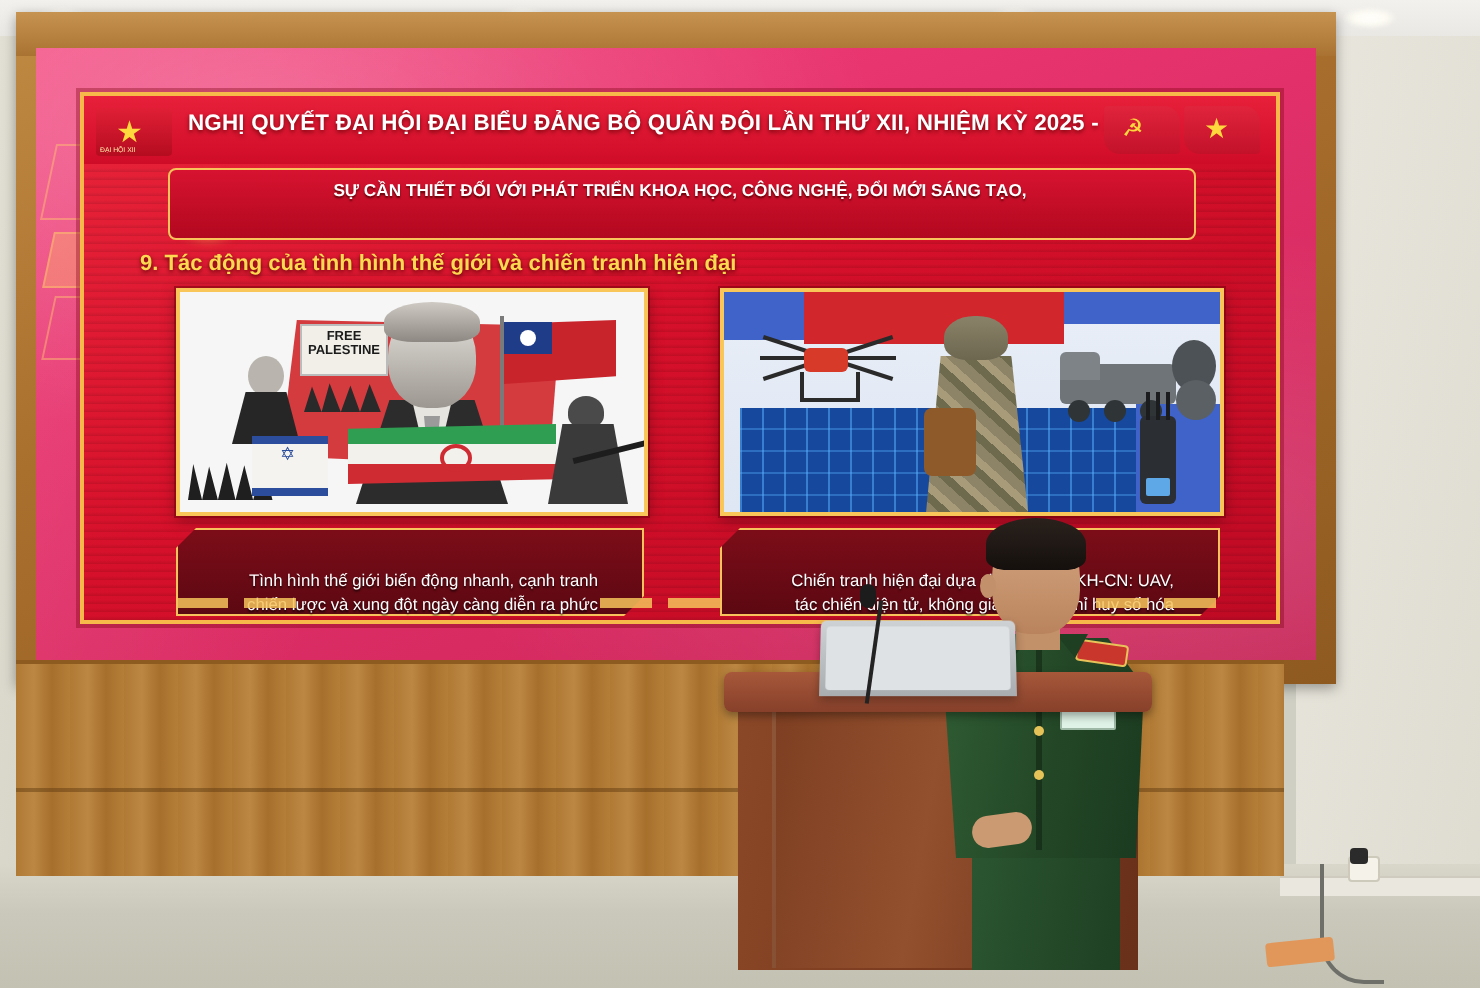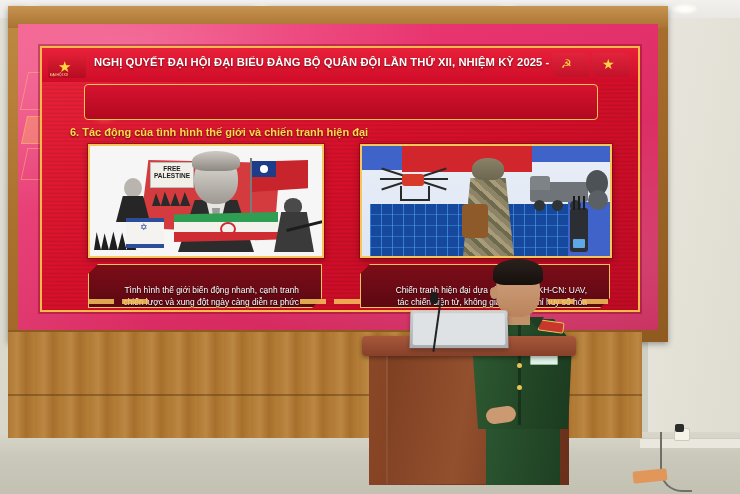--- a/index.html
+++ b/index.html
@@ -284,25 +284,25 @@
           <div class="star">★</div>
         </div>
       </div>
 
       <div class="numbadge">
         <span>I</span>
       </div>
 
       <div class="sub-wrap">
         <div class="sub-text">
-          <br>
-        </div>
-      </div>
-
-      <div class="body-head">6. Tác động của tình hình thế giới và chiến tranh hiện đại</div>
+          <span>SỰ CẦN THIẾT ĐỐI VỚI PHÁT TRIỂN KHOA HỌC, CÔNG NGHỆ, ĐỔI MỚI SÁNG TẠO,</span><br>
+        </div>
+      </div>
+
+      <div class="body-head">9. Tác động của tình hình thế giới và chiến tranh hiện đại</div>
 
       <div class="pic pic-l">
         <div class="col-bg"></div>
         <div class="col-red"></div>
         <div class="crowd"></div>
         <div class="fig-netan">
           <div class="h"></div>
             <div class="b"></div>
         </div>
         <div class="free-sign">

